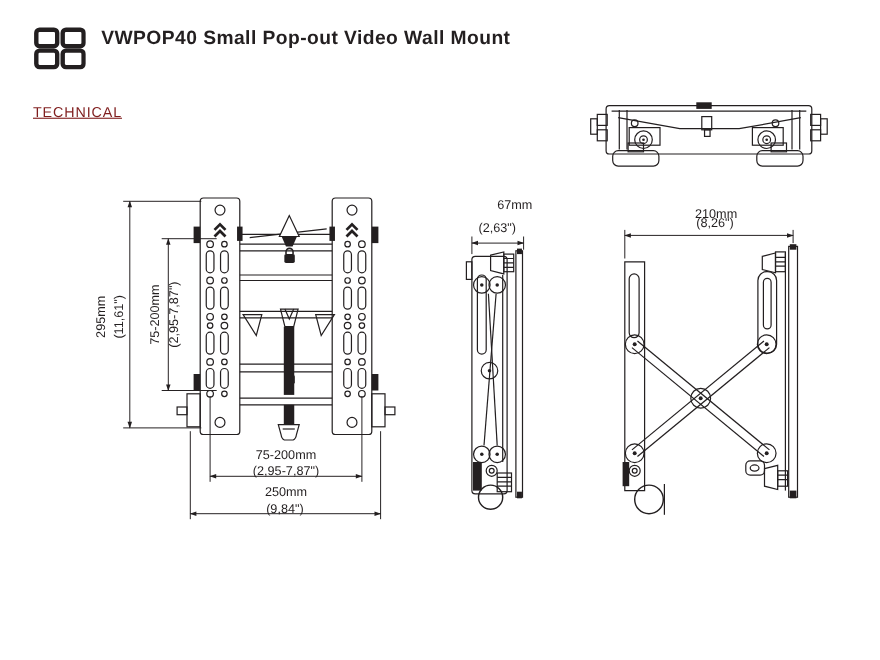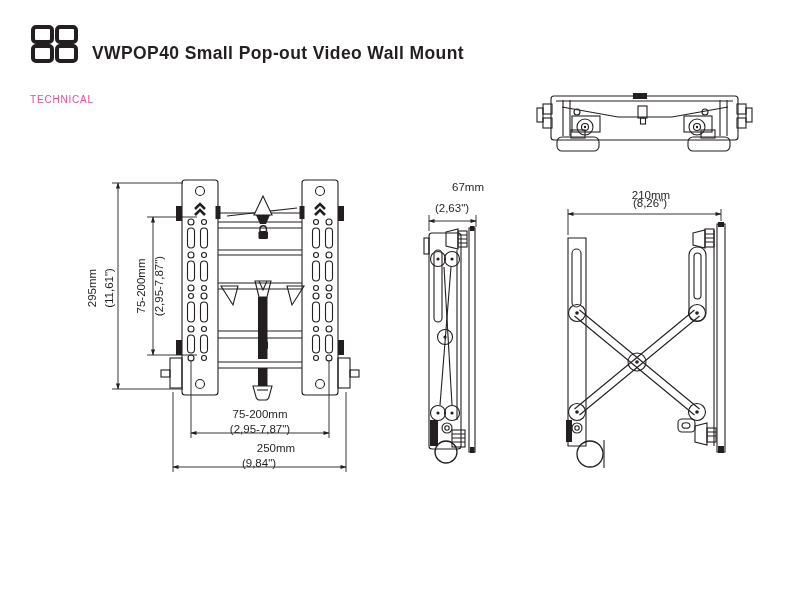--- a/index.html
+++ b/index.html
@@ -1,20 +1,20 @@
 <!DOCTYPE html>
 <html><head>
 <meta charset="utf-8">
 <style>
   html,body{margin:0;padding:0;background:#fff;}
   .page{position:relative;width:800px;height:600px;background:#ffffff;overflow:hidden;
         font-family:"Liberation Sans",sans-serif;color:#231f20;}
-  .hdr{position:absolute;left:30px;top:24px;display:flex;align-items:flex-end;gap:14px;}
+  .hdr{position:absolute;left:30px;top:24px;display:flex;align-items:flex-start;gap:14px;}
   .hdr h1{margin:0;font-size:17.5px;font-weight:bold;letter-spacing:.4px;color:#231f20;}
-  .section{position:absolute;left:30px;top:94px;font-size:10px;color:#ec4899;letter-spacing:.8px;}
+  .section{position:absolute;left:30px;top:94px;font-size:13px;color:#7f1d1d;letter-spacing:.8px;text-decoration:underline;}
   .draw{position:absolute;left:0;top:0;width:800px;height:600px;}
   .dim{position:absolute;font-size:11.5px;color:#231f20;white-space:nowrap;
        transform:translate(-50%,-50%);line-height:1;}
   .dim.rot{transform:translate(-50%,-50%) rotate(-90deg);}
   svg{display:block;}
 </style>
 </head>
 <body>
 
 <div class="page">
@@ -249,21 +249,21 @@
     </g>
   </svg>
 
   <div class="dim rot" style="left:93px;top:288px">295mm</div>
   <div class="dim rot" style="left:110px;top:288px">(11,61")</div>
   <div class="dim rot" style="left:142px;top:286px">75-200mm</div>
   <div class="dim rot" style="left:160px;top:286px">(2,95-7,87")</div>
 
   <div class="dim" style="left:260px;top:415px">75-200mm</div>
   <div class="dim" style="left:260px;top:430px">(2,95-7,87")</div>
-  <div class="dim" style="left:276px;top:449px">250mm</div>
+  <div class="dim" style="left:260px;top:449px">250mm</div>
   <div class="dim" style="left:259px;top:464px">(9,84")</div>
 
   <div class="dim" style="left:468px;top:188px">67mm</div>
   <div class="dim" style="left:452px;top:209px">(2,63")</div>
 
   <div class="dim" style="left:651px;top:196px">210mm</div>
   <div class="dim" style="left:650px;top:204px">(8,26")</div>
 
 </div>
 

